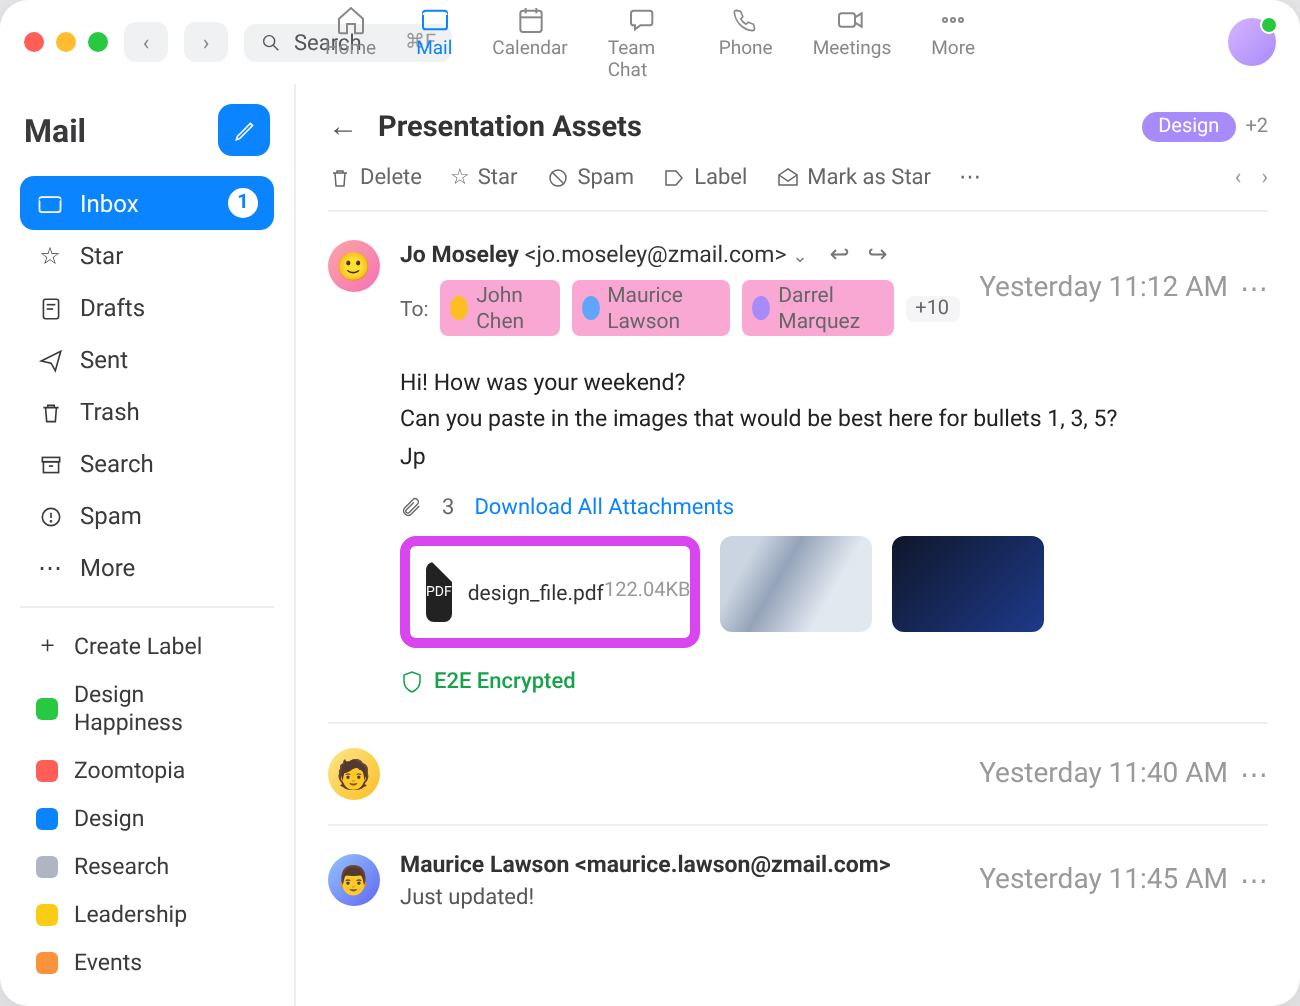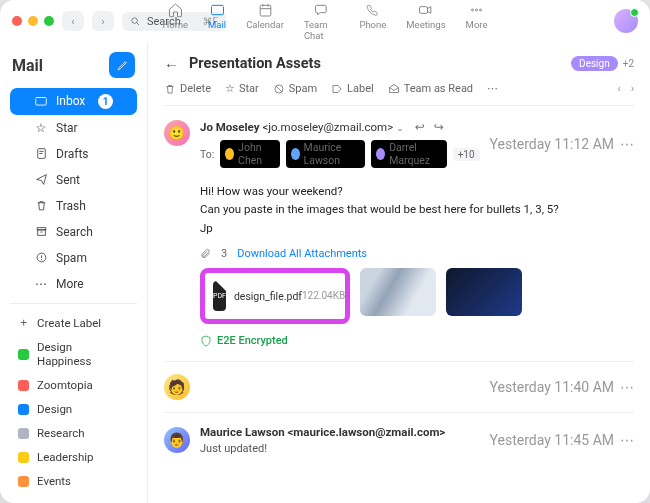--- a/index.html
+++ b/index.html
@@ -18,21 +18,21 @@
   .tab svg{width:16px;height:16px}
   .tab.active{color:#0b84ff}
   .avatar-top { width:24px; height:24px; border-radius:50%; background:linear-gradient(135deg,#d8b4fe,#a78bfa); position:relative; margin-left:auto; }
   .avatar-top::after{content:"";position:absolute;top:-1px;right:-1px;width:7px;height:7px;background:#28c840;border:1.5px solid #fff;border-radius:50%}
   
   .body { flex:1; display:flex; overflow:hidden; }
   .sidebar { width:148px; border-right:1px solid #eee; padding:10px 10px; display:flex; flex-direction:column; font-size:12px; color:#3a3a3c; overflow:hidden;}
   .side-head { display:flex; align-items:center; justify-content:space-between; margin-bottom:10px; padding:0 2px;}
   .side-head h1{font-size:16px; font-weight:700}
   .compose { width:26px; height:26px; background:#0b84ff; border-radius:7px; display:flex; align-items:center; justify-content:center; color:#fff;}
-  .side-item { display:flex; gap:8px; padding:6px 24px; border-radius:7px; cursor:pointer; }
+  .side-item { display:flex; align-items:center; gap:8px; padding:6px 8px; border-radius:7px; cursor:pointer; }
   .side-item.active{background:#0b84ff;color:#fff}
   .side-item .ic{width:14px;display:flex;justify-content:center;color:inherit}
   .side-item .badge{margin-left:auto;background:#fff;color:#0b84ff;width:15px;height:15px;border-radius:50%;font-size:10px;font-weight:700;display:flex;align-items:center;justify-content:center}
   .sep{height:1px;background:#eee;margin:6px 0}
   .lbl-item{display:flex;align-items:center;gap:8px;padding:5px 8px;font-size:11.5px;cursor:pointer}
   .sw{width:11px;height:11px;border-radius:3px}
   
   .main { flex:1; padding:12px 16px 0; overflow-y:auto; font-size:12px; color:#333;}
   .thread-head { display:flex; align-items:center; gap:10px; margin-bottom:8px;}
   .back{font-size:15px;color:#555}
@@ -44,21 +44,21 @@
   .toolbar .tool{display:flex;align-items:center;gap:4px;cursor:pointer}
   .nav-r{margin-left:auto;display:flex;gap:10px;color:#999}
   .msg{padding:14px 0;border-bottom:1px solid #f0f0f0}
   .msg-head{display:flex;gap:10px}
   .av{width:26px;height:26px;border-radius:50%;flex-shrink:0;background:#ccc;display:flex;align-items:center;justify-content:center;font-size:14px}
   .from{font-size:11.5px;font-weight:700}
   .addr{font-weight:400}
   .meta{margin-left:auto;display:flex;align-items:center;gap:6px;font-size:14px;color:#999}
   .chevd{color:#777;font-size:9px}
   .to-row{display:flex;align-items:center;gap:6px;font-size:10.5px;color:#666;margin-top:6px}
-  .chip{display:flex;align-items:center;gap:4px;background:#000000;border-radius:4px;padding:1px 5px}
+  .chip{display:flex;align-items:center;gap:4px;background:#f9a8d4;border-radius:4px;padding:1px 5px}
   .chip .ca{width:12px;height:12px;border-radius:50%}
   .pluschip{background:#f5f5f7;border-radius:4px;padding:1px 5px;font-size:10px;color:#666}
   .msg-body{margin:14px 0 10px 36px;font-size:11.5px;line-height:1.6;color:#222}
   .att-row{margin-left:36px;display:flex;align-items:center;gap:10px;font-size:11px;color:#666;margin-bottom:8px}
   .att-row a{color:#0b84ff;text-decoration:none}
   .cards{margin-left:36px;display:flex;gap:10px;margin-bottom:10px}
   .file-card{width:150px;border:5px solid #d946ef;border-radius:8px;padding:8px;display:flex;gap:8px;align-items:center}
   .ficon{width:26px;height:30px;background:#222;border-radius:4px;display:flex;align-items:center;justify-content:center;color:#fff;font-size:7px;position:relative}
   .ficon::before{content:"";position:absolute;top:0;right:0;border-width:5px;border-style:solid;border-color:#fff #fff transparent transparent}
   .fmeta{display:flex;font-size:10.5px}
@@ -282,21 +282,21 @@
             <svg width="12" height="12" viewBox="0 0 24 24">
               <path d="M4 5h10l6 7-6 7H4z"></path>
             </svg>
             <span>Label</span>
           </div>
         <div class="tool">
             <svg width="12" height="12" viewBox="0 0 24 24">
               <path d="M3 9l9-6 9 6v10H3z"></path>
               <path d="M3 9l9 6 9-6"></path>
             </svg>
-            <span>Team as Read</span>
+            <span>Mark as Star</span>
           </div>
         <span>⋯</span>
         <div class="nav-r">
           <span>‹</span>
           <span>›</span>
         </div>
       </div>
 
       <div class="msg">
         <div class="msg-head">

